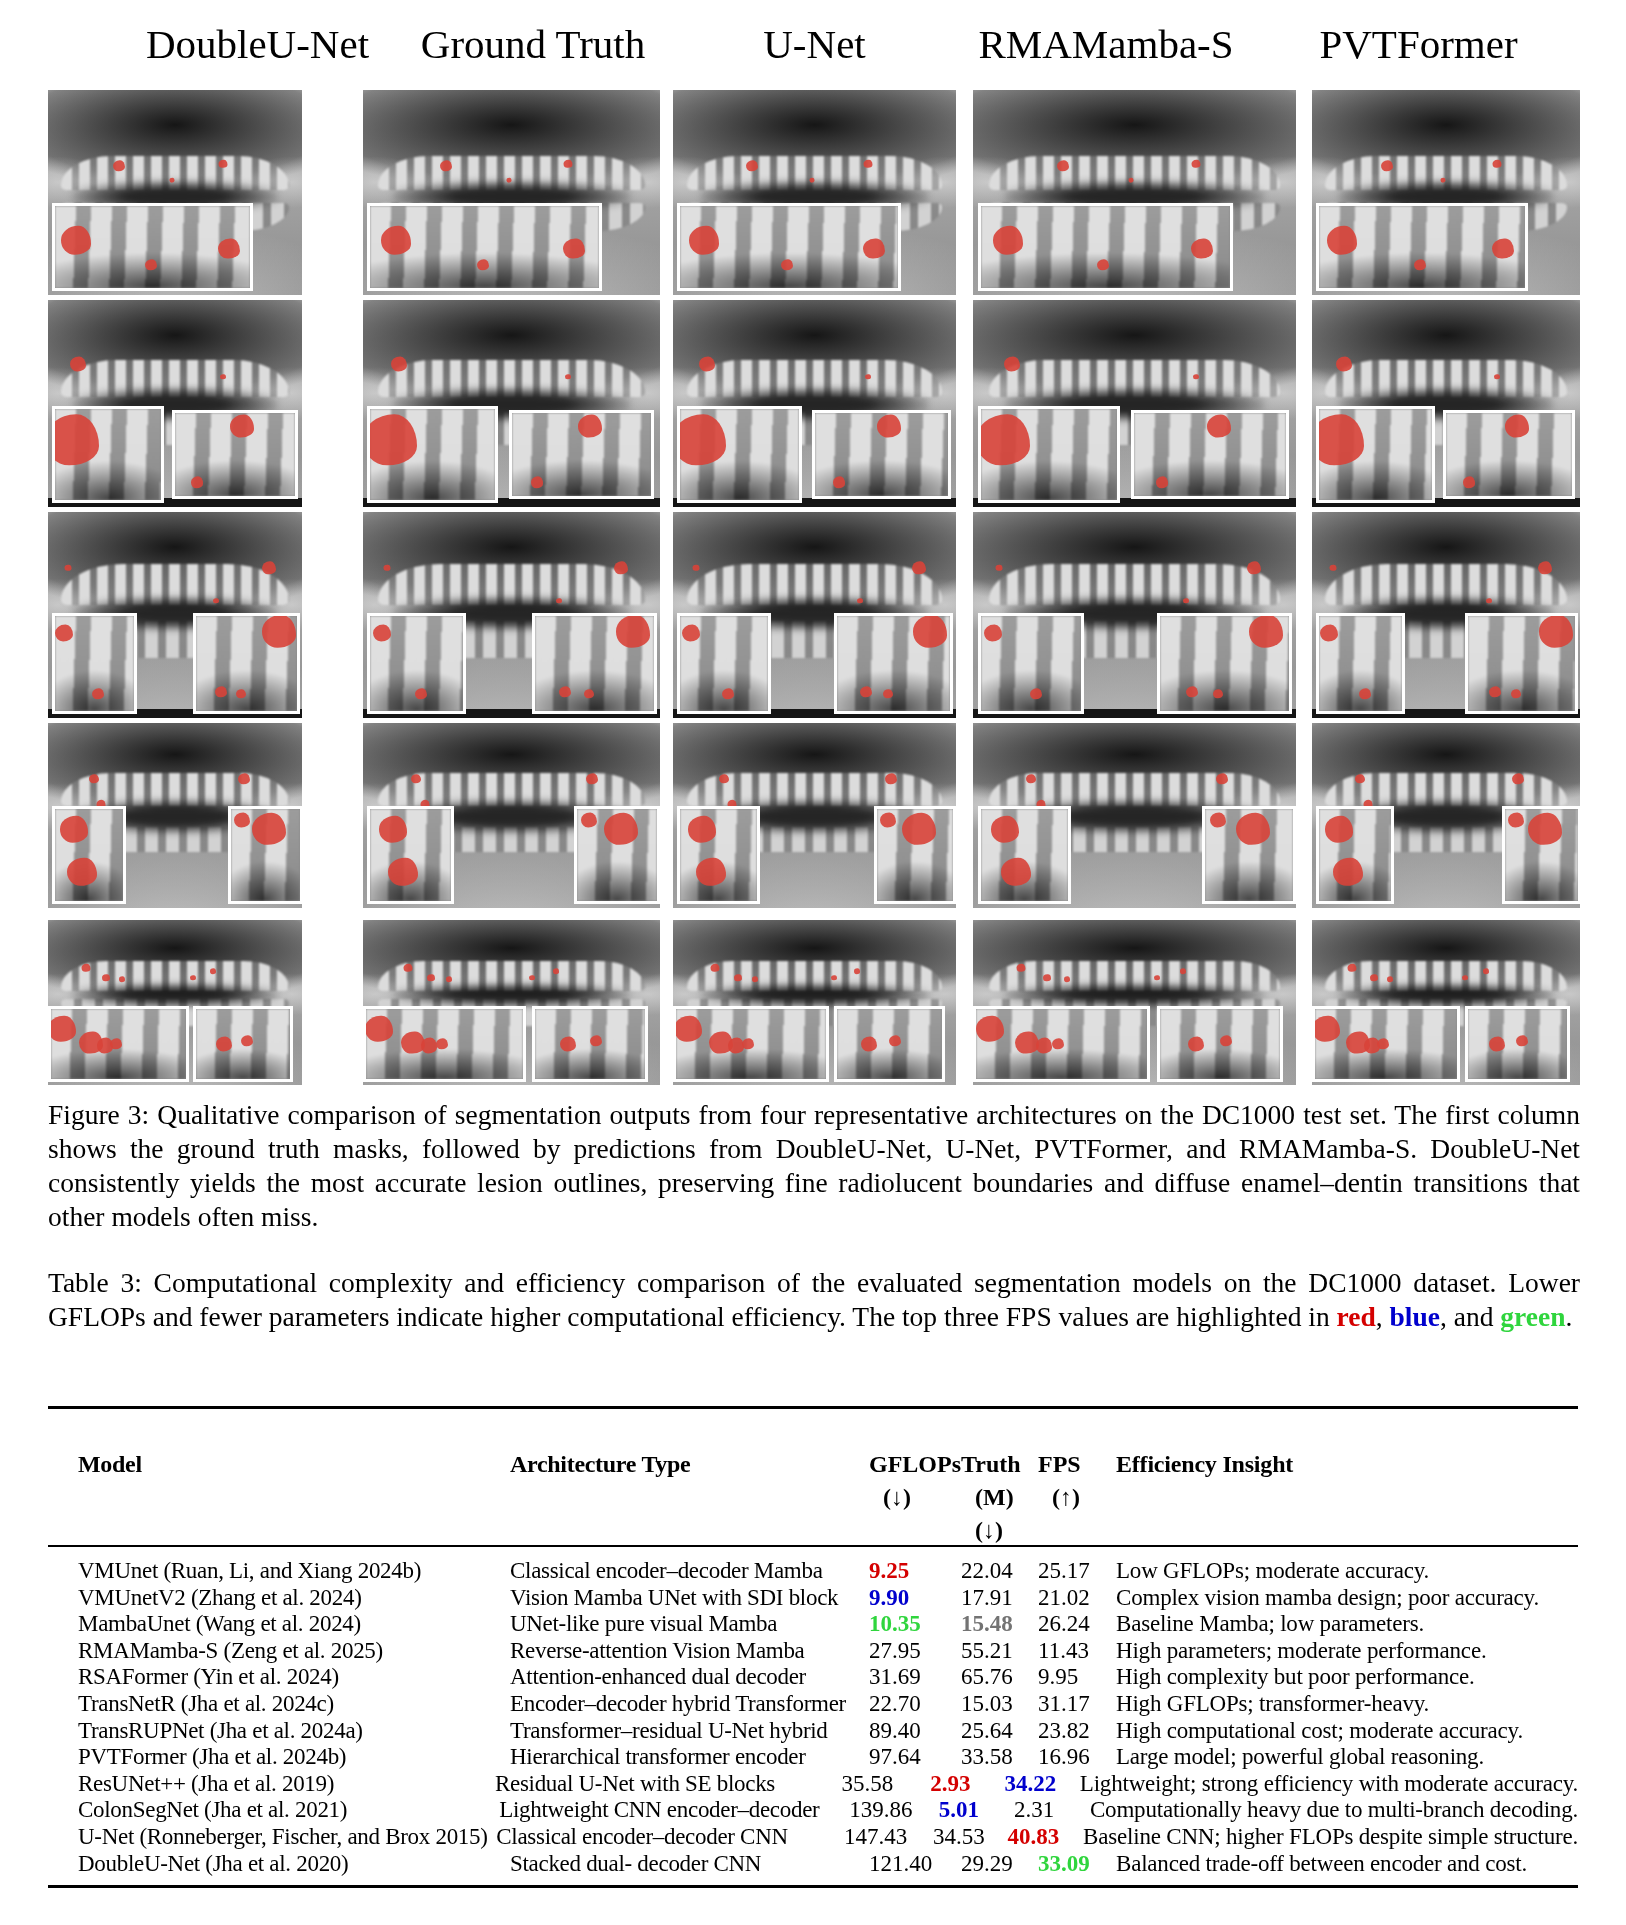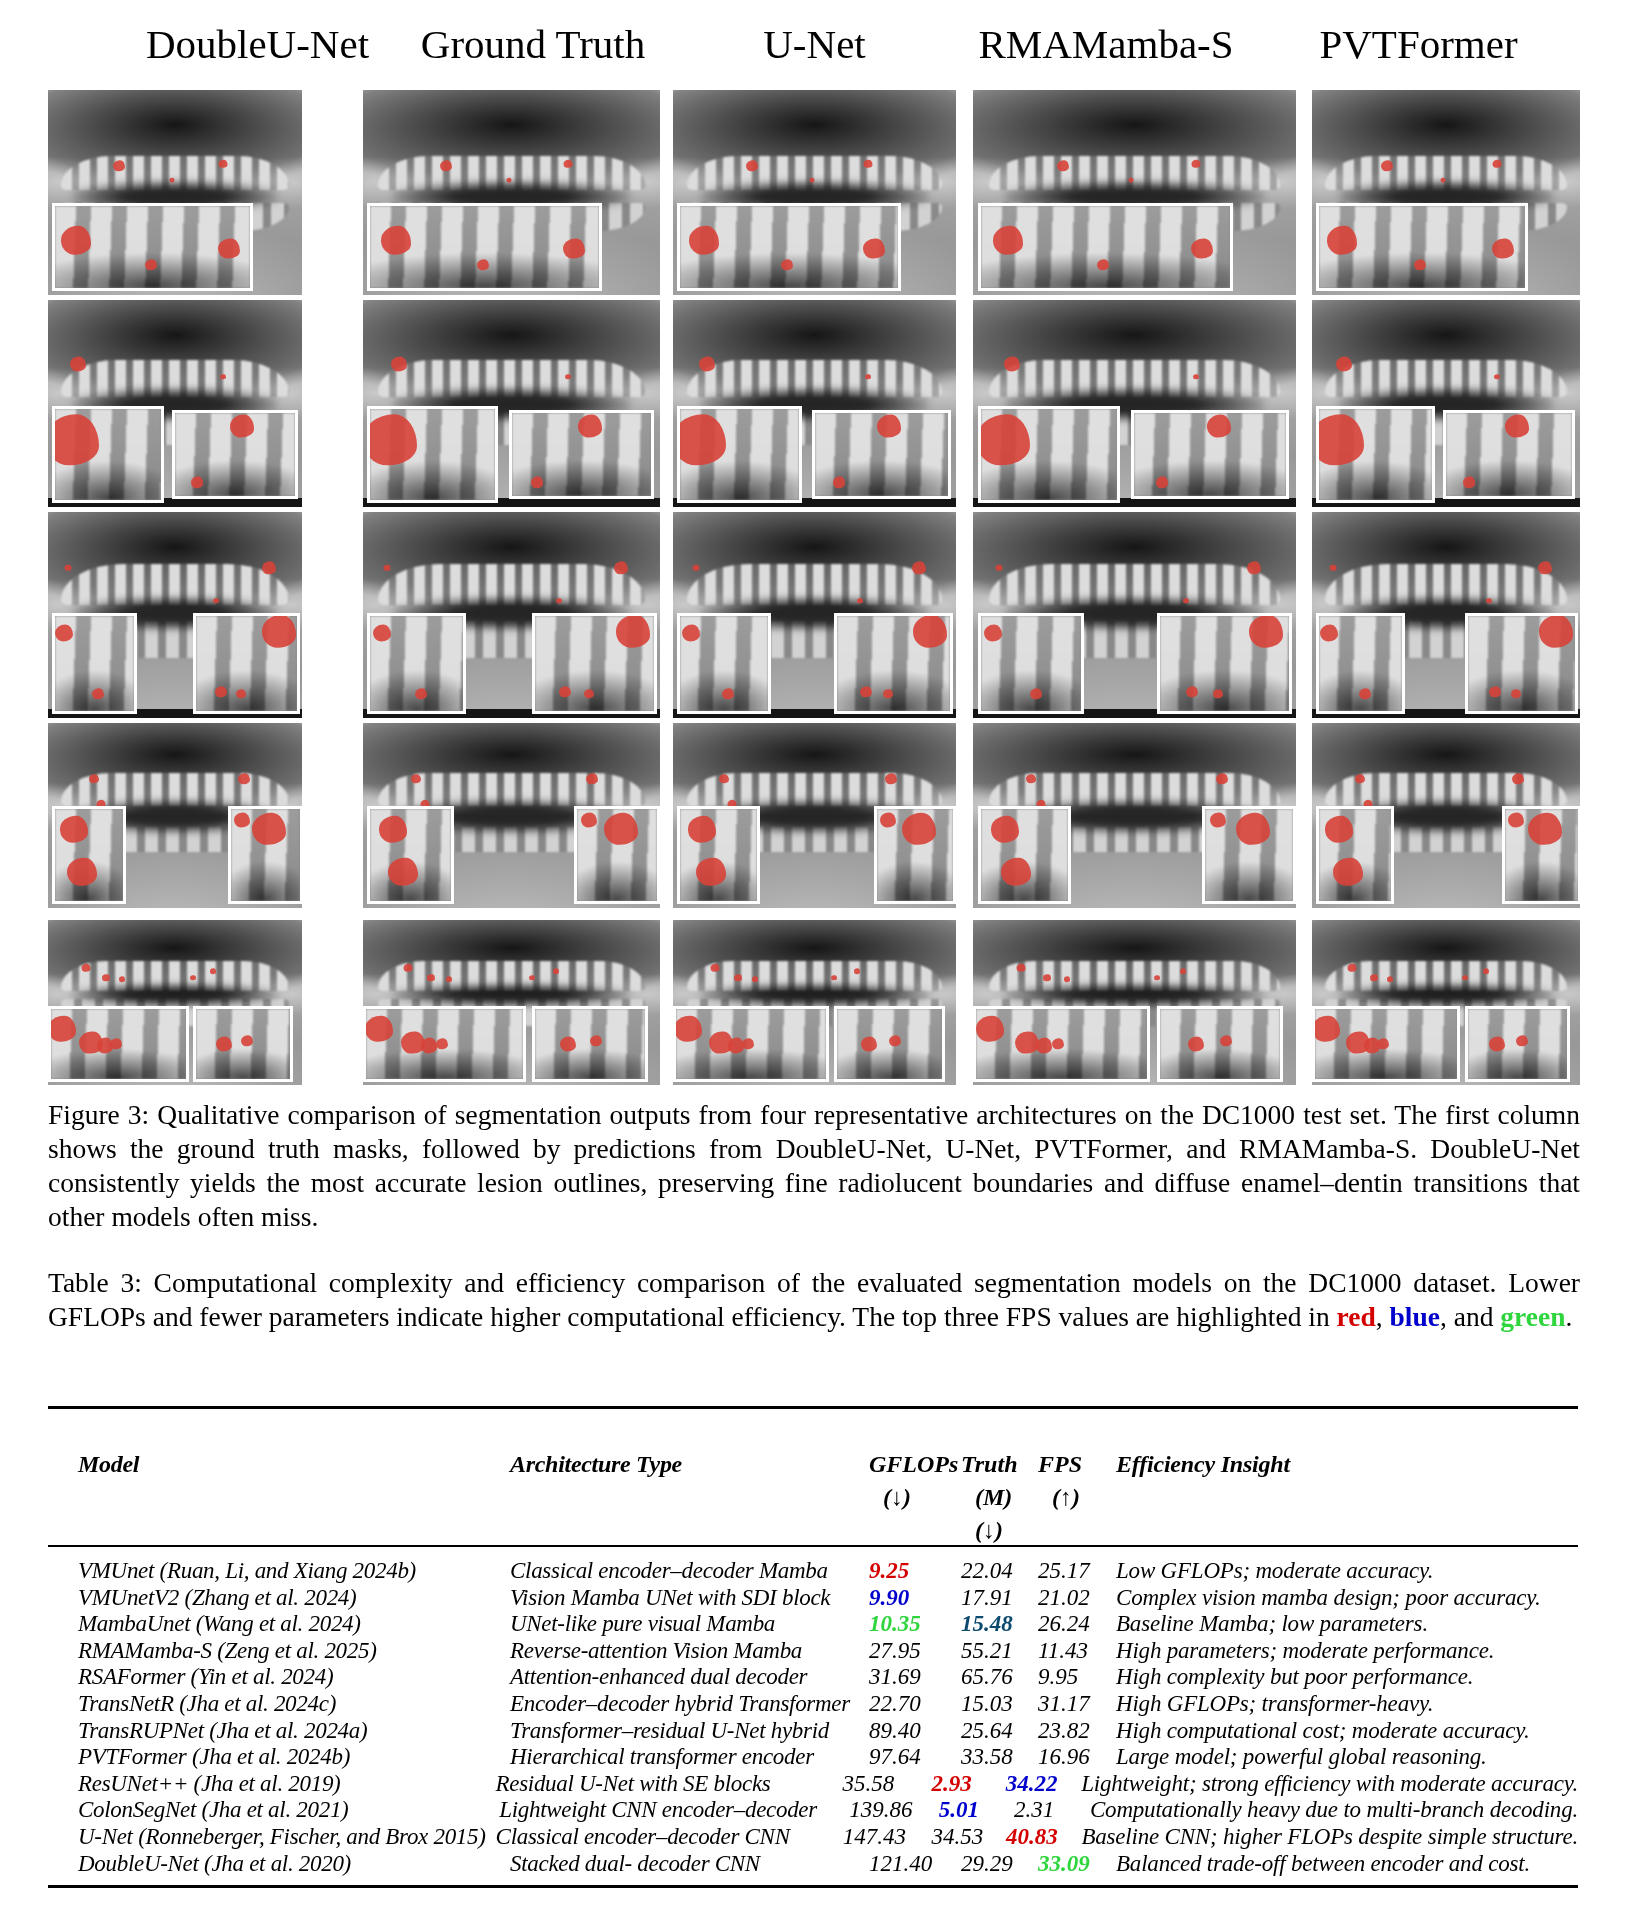--- a/index.html
+++ b/index.html
@@ -43,21 +43,21 @@
       linear-gradient(180deg,#b8b8b8,#8a8a8a);}
 
   
   .caption{position:absolute;left:48px;width:1532px;margin:0;font-size:27.5px;line-height:34px;
            text-align:justify;}
   #fig-caption{top:1098px;}
   #tab-caption{top:1266px;}
   .cap-bold{font-weight:bold;}
 
   
-  .tbl{position:absolute;top:1406px;left:48px;width:1530px;height:484px;font-style:italic;}
+  .tbl{position:absolute;top:1406px;left:48px;width:1530px;height:484px;}
   .rule{position:absolute;left:0;right:0;background:#000;}
   .rule-top{top:0;height:3px;}
   .rule-mid{top:139px;height:2px;}
   .rule-bot{top:479px;height:3px;}
   .t-head{position:absolute;top:42px;left:0;right:0;display:flex;padding-left:30px;
           font-weight:bold;font-size:24px;}
   .th{display:flex;flex-direction:column;}
   .th span{line-height:33px;white-space:nowrap;}
   .th .sub{padding-left:14px;}
   .t-body{position:absolute;top:152px;left:0;right:0;}
@@ -611,21 +611,21 @@
           <div class="c-arch">Vision Mamba UNet with SDI block</div>
           <div class="c-gflops hl" style="color: rgb(0, 0, 205);">9.90</div>
           <div class="c-params">17.91</div>
           <div class="c-fps">21.02</div>
           <div class="c-insight">Complex vision mamba design; poor accuracy.</div>
         </div>
         <div class="t-row">
           <div class="c-model">MambaUnet (Wang et al. 2024)</div>
           <div class="c-arch">UNet-like pure visual Mamba</div>
           <div class="c-gflops hl" style="color: rgb(47, 213, 61);">10.35</div>
-          <div class="c-params hl" style="color: #0c4a6e;">15.48</div>
+          <div class="c-params hl" style="color: #737373;">15.48</div>
           <div class="c-fps">26.24</div>
           <div class="c-insight">Baseline Mamba; low parameters.</div>
         </div>
         <div class="t-row">
           <div class="c-model">RMAMamba-S (Zeng et al. 2025)</div>
           <div class="c-arch">Reverse-attention Vision Mamba</div>
           <div class="c-gflops">27.95</div>
           <div class="c-params">55.21</div>
           <div class="c-fps">11.43</div>
           <div class="c-insight">High parameters; moderate performance.</div>

